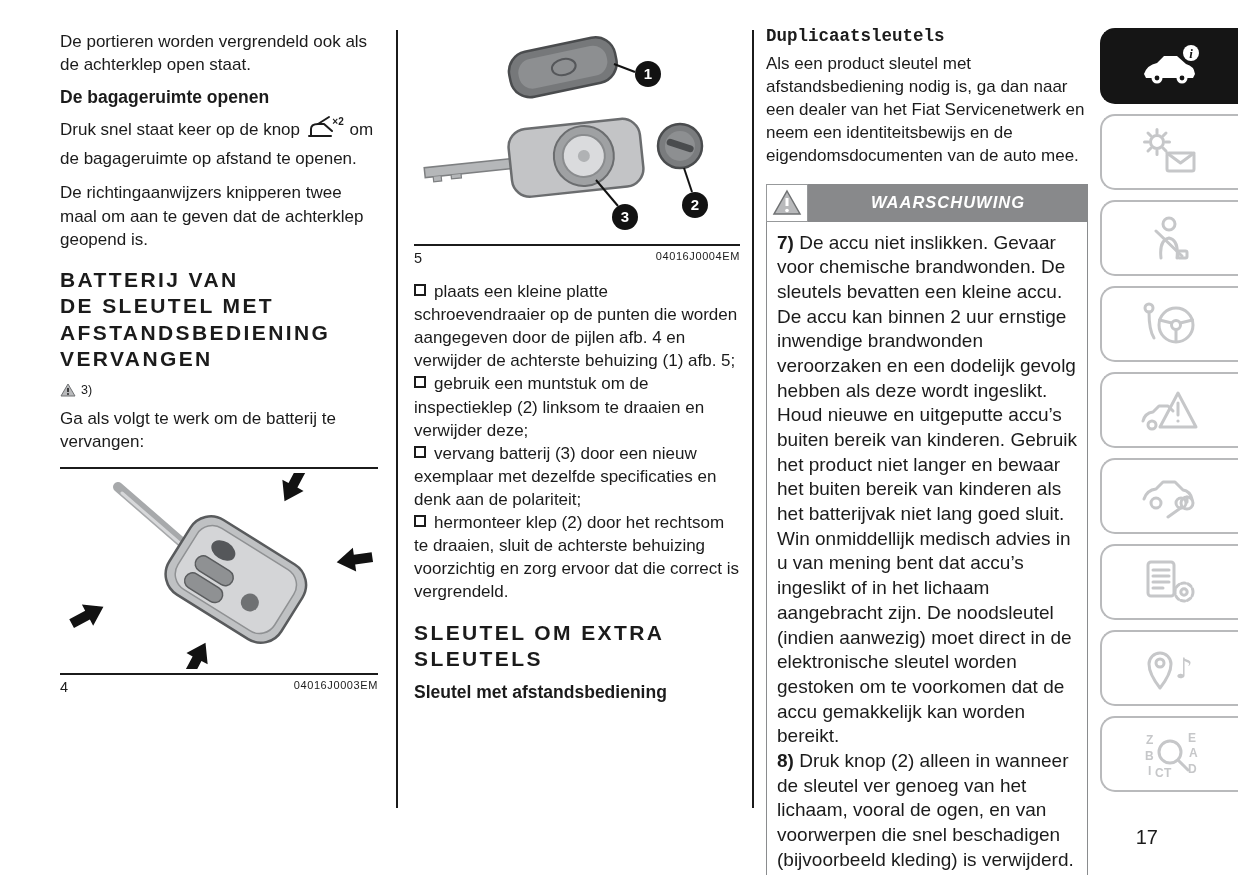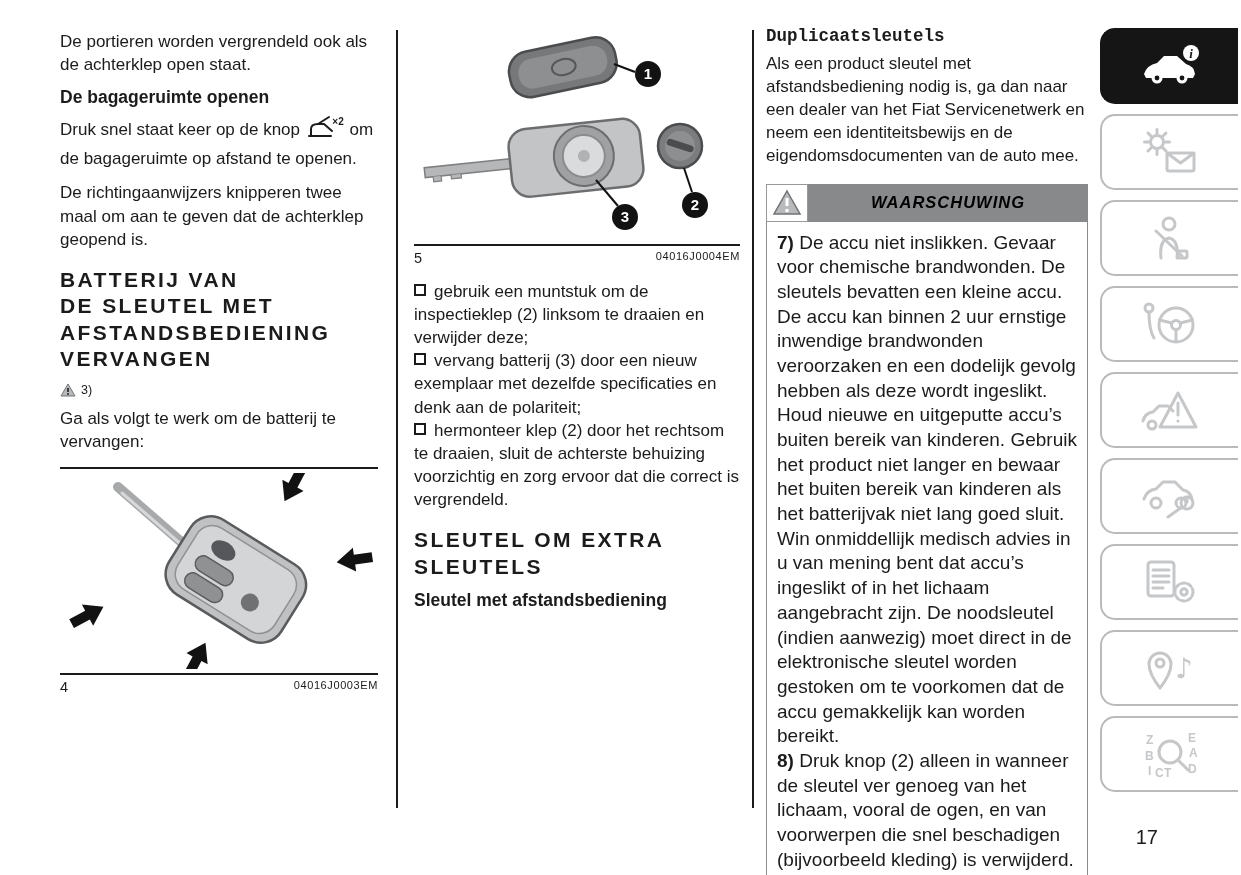--- a/index.html
+++ b/index.html
@@ -24,21 +24,21 @@
   .bullets{margin-top:14px;}
   .bi{font-size:17px;line-height:1.36;margin:0;}
   .sqbullet{display:inline-block;width:8px;height:8px;border:2px solid #1b1b1b;
             margin-right:8px;transform:translateY(-1px);}
   .trunkicon{display:inline-block;vertical-align:-6px;}
   
   .warnhead{display:flex;height:38px;margin-top:16px;}
   .warnicon{width:42px;height:38px;background:#fff;border:1.5px solid #97999b;box-sizing:border-box;
             display:flex;align-items:center;justify-content:center;}
   .warnbar{flex:1;background:#88898b;display:flex;align-items:center;justify-content:center;}
-  .warntitle{color:#000000;font-weight:bold;font-style:italic;font-size:16.5px;letter-spacing:1px;}
+  .warntitle{color:#ffffff;font-weight:bold;font-style:italic;font-size:16.5px;letter-spacing:1px;}
   .warnbody{border:1.5px solid #8a8c8e;border-top:none;padding:9px 10px 10px 10px;
             font-size:19px;line-height:1.3;}
   .warnbody p{margin:0;}
   .warnbody b{font-weight:bold;}
   
   .sidebar{position:absolute;right:0;top:28px;width:138px;}
   .tab{height:76px;margin-bottom:10px;border:2px solid #b9babc;border-right:none;
        border-radius:15px 0 0 15px;background:#fff;display:flex;align-items:center;justify-content:center;
        box-sizing:border-box;cursor:pointer;}
   .tab.active{background:#151515;border-color:#151515;}
@@ -155,20 +155,21 @@
         <text x="211" y="194" text-anchor="middle" font-size="15" font-weight="bold" fill="#fff" font-family="Liberation Sans, sans-serif">3</text>
       </svg>
       <div class="figbotline"></div>
       <div class="figcap">
         <span class="fignum">5</span>
         <span class="figcode">04016J0004EM</span>
       </div>
     </div>
 
     <div class="bullets">
+      <div class="bi"><span class="sqbullet"></span><span>plaats een kleine platte schroevendraaier op de punten die worden aangegeven door de pijlen afb. 4 en verwijder de achterste behuizing (1) afb. 5;</span></div>
       <div class="bi"><span class="sqbullet"></span><span>gebruik een muntstuk om de inspectieklep (2) linksom te draaien en verwijder deze;</span></div>
       <div class="bi"><span class="sqbullet"></span><span>vervang batterij (3) door een nieuw exemplaar met dezelfde specificaties en denk aan de polariteit;</span></div>
       <div class="bi"><span class="sqbullet"></span><span>hermonteer klep (2) door het rechtsom te draaien, sluit de achterste behuizing voorzichtig en zorg ervoor dat die correct is vergrendeld.</span></div>
     </div>
 
     <h2 class="caps">
       <div>SLEUTEL OM EXTRA</div>
       <div>SLEUTELS</div>
     </h2>
 

